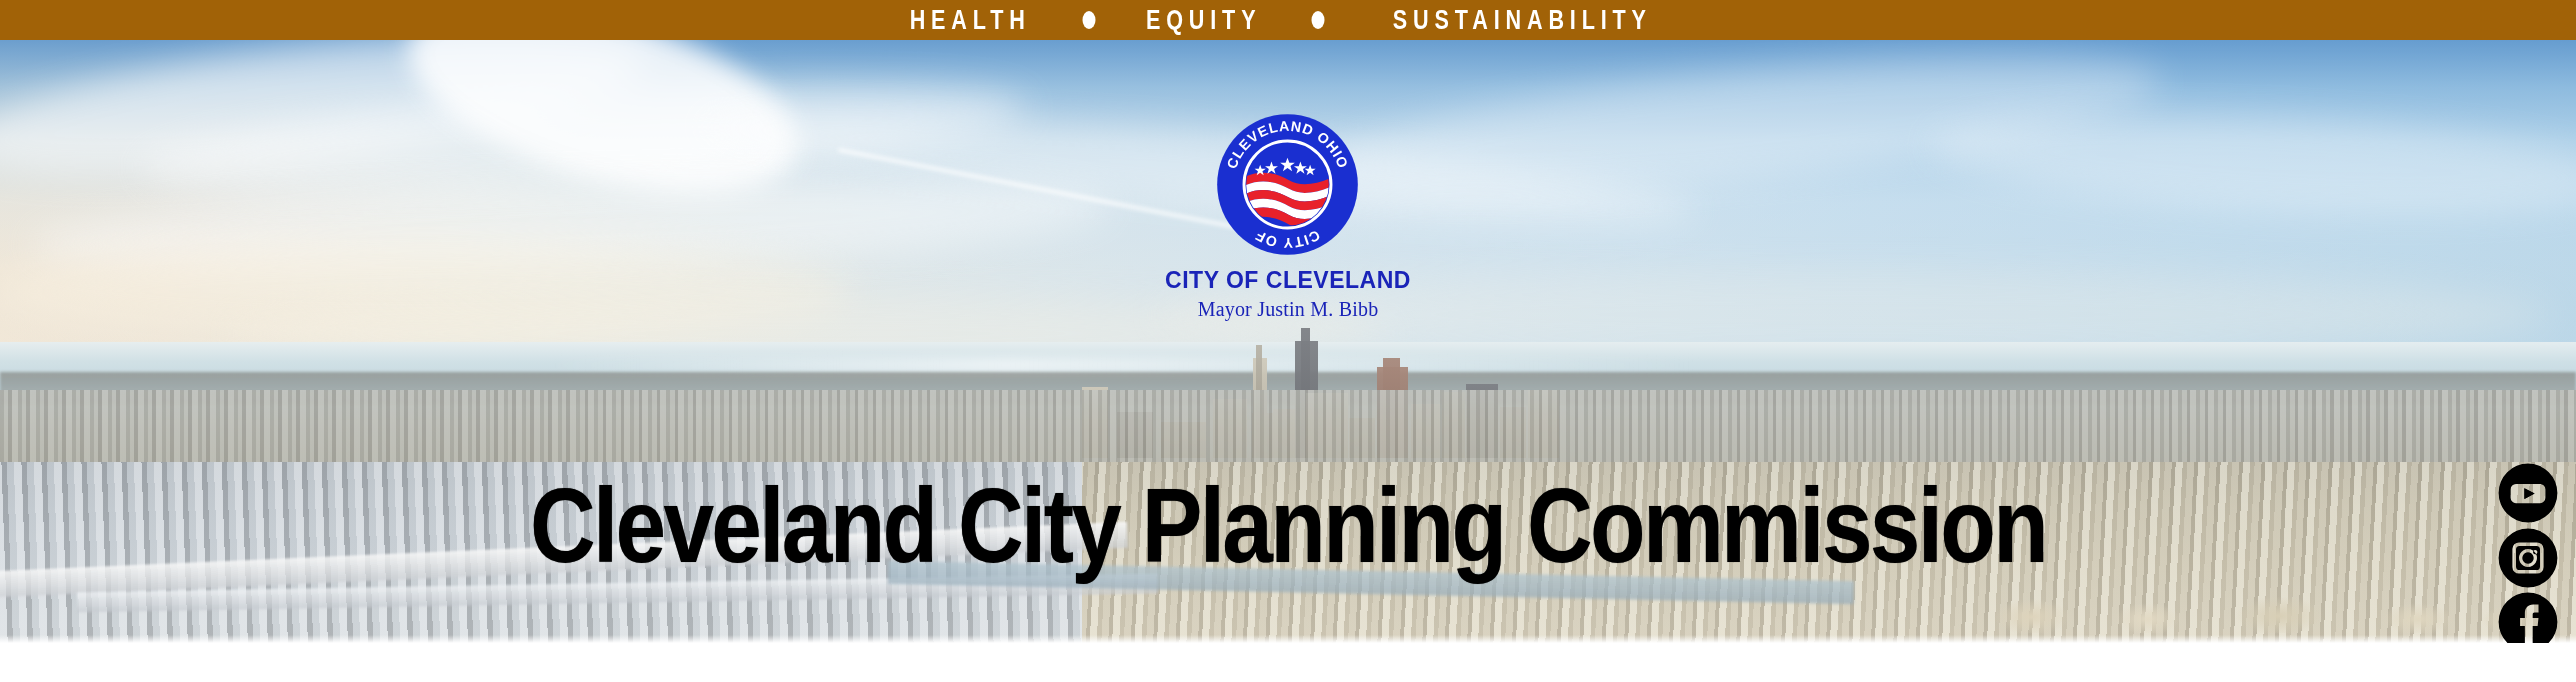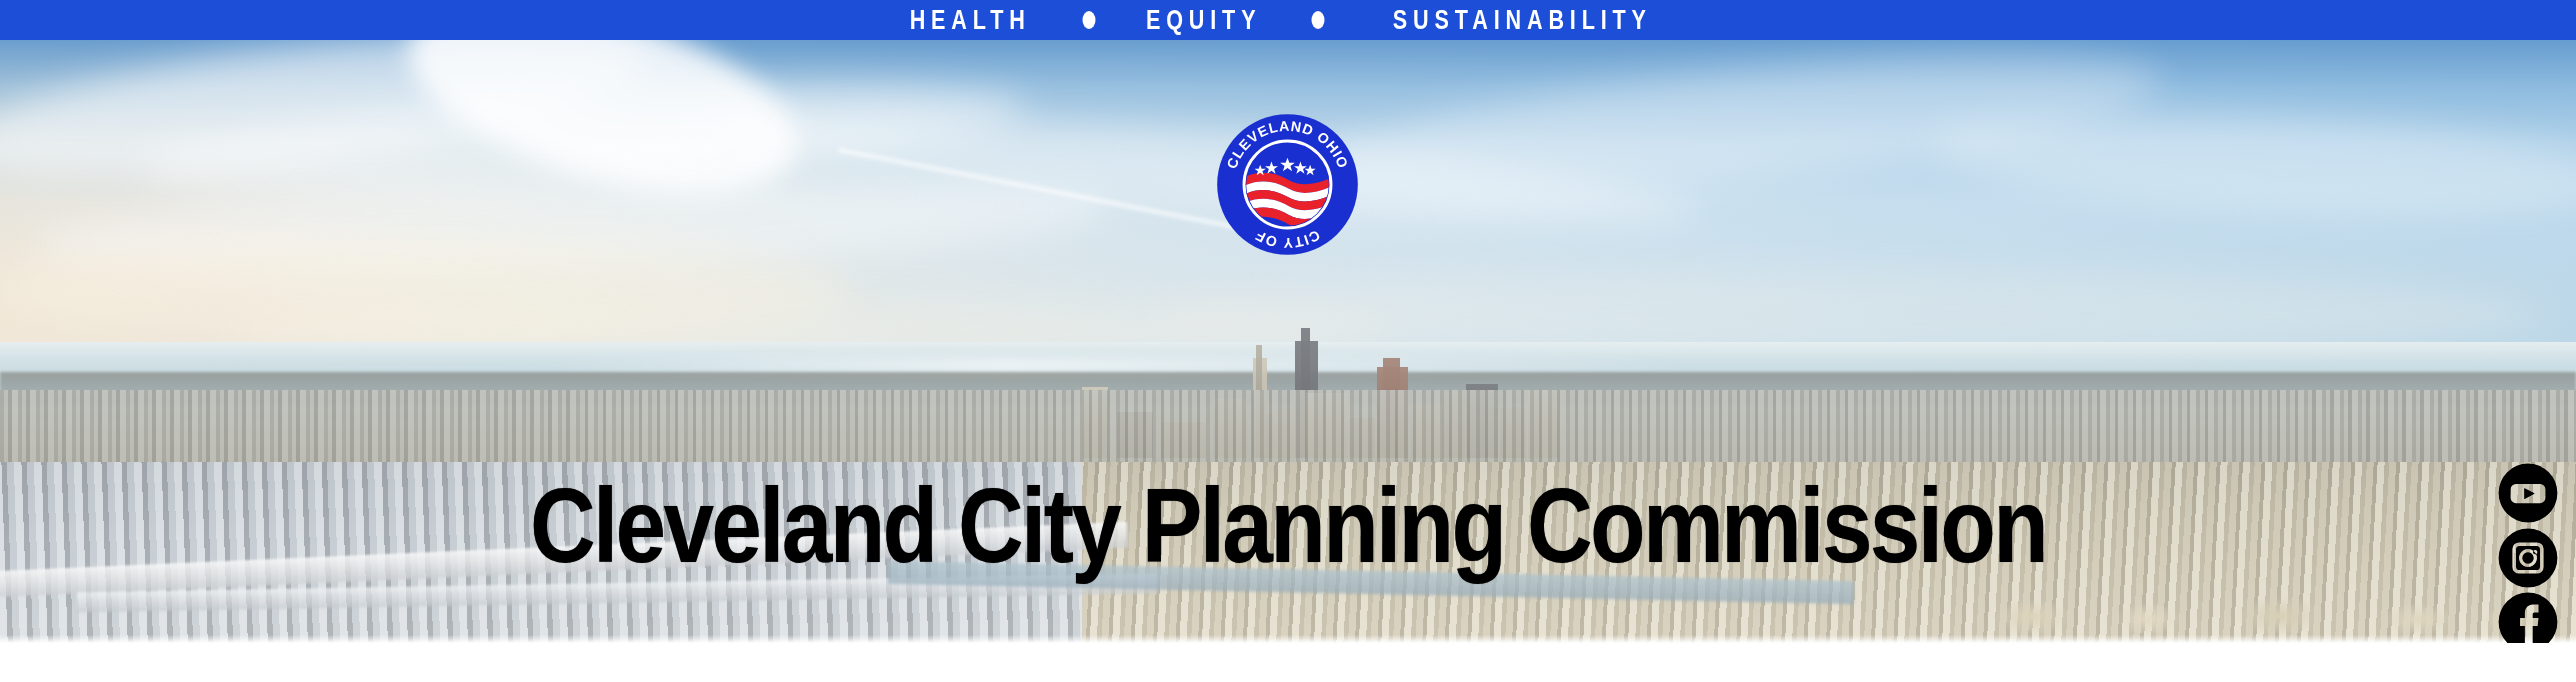--- a/index.html
+++ b/index.html
@@ -9,21 +9,21 @@
     background:#ffffff;
     font-family:"Liberation Sans", sans-serif;
     overflow:hidden;
   }
 
   .page { position:relative; width:2576px; height:682px; background:#fff; }
 
   
   .banner {
     position:absolute; left:0; top:0; width:2576px; height:40px;
-    background:#1d4ed8;
+    background:#a16207;
     display:flex; align-items:center; justify-content:center;
     z-index:50;
   }
   .banner-inner { display:flex; align-items:center; gap:0; transform:translateX(1.5px); }
   .banner-word {
     color:#ffffff;
     font-family:"Liberation Sans", sans-serif;
     font-weight:700;
     font-size:27px;
     letter-spacing:7.3px;
@@ -327,20 +327,24 @@
         </g>
         <text font-family="Liberation Sans, sans-serif" font-size="19.5" font-weight="bold" fill="#ffffff" letter-spacing="1.2">
           <textPath href="#arcTop" startOffset="50%" text-anchor="middle">CLEVELAND OHIO</textPath>
         </text>
         <text font-family="Liberation Sans, sans-serif" font-size="19.5" font-weight="bold" fill="#ffffff" letter-spacing="1.2">
           <textPath href="#arcBot" startOffset="50%" text-anchor="middle">CITY OF</textPath>
         </text>
       </svg>
     </div>
 
+    <div class="org-block">
+      <div class="org-name">CITY OF CLEVELAND</div>
+      <div class="org-sub">Mayor Justin M. Bibb</div>
+    </div>
 
     <div class="hero-title">Cleveland City Planning Commission</div>
 
     <div class="social">
 
       <svg class="social-btn" viewBox="0 0 100 100">
         <path fill="#000000" fill-rule="evenodd" d="
           M 50,1 A 49,49 0 1 0 50,99 A 49,49 0 1 0 50,1 Z
           M 30,35 h 40 a 9,9 0 0 1 9,9 v 14 a 9,9 0 0 1 -9,9 h -40 a 9,9 0 0 1 -9,-9 v -14 a 9,9 0 0 1 9,-9 Z
           M 44,42 L 61,51 L 44,60 Z"></path>

